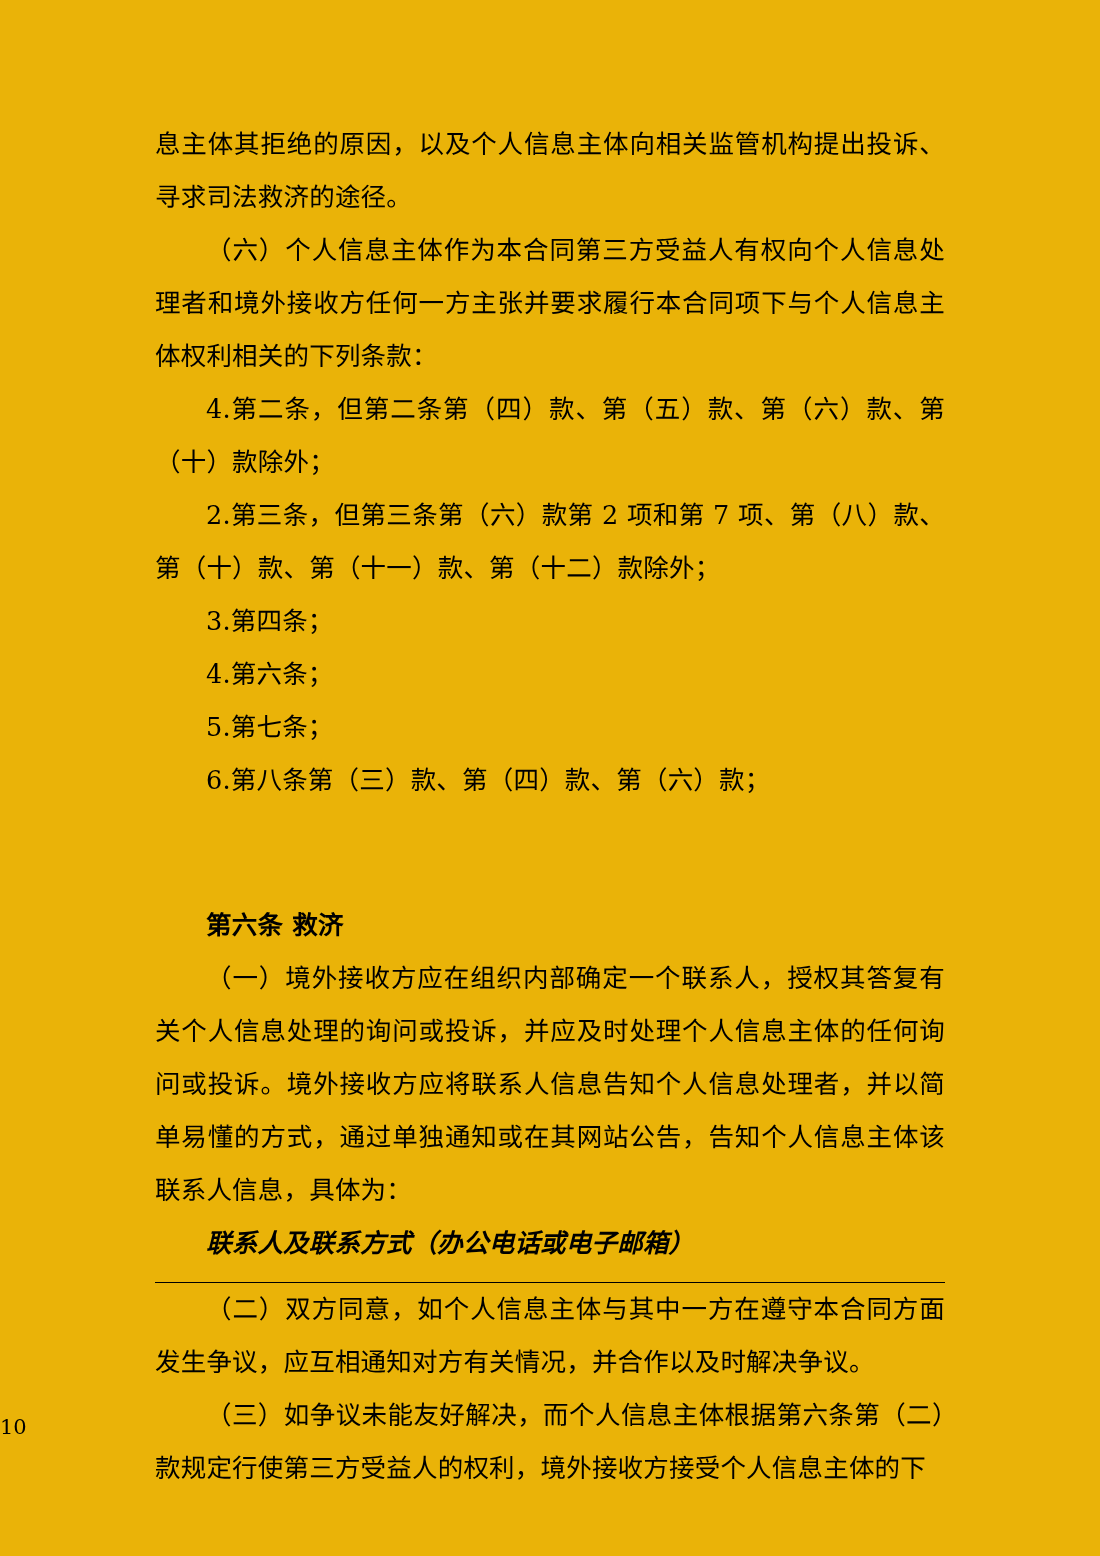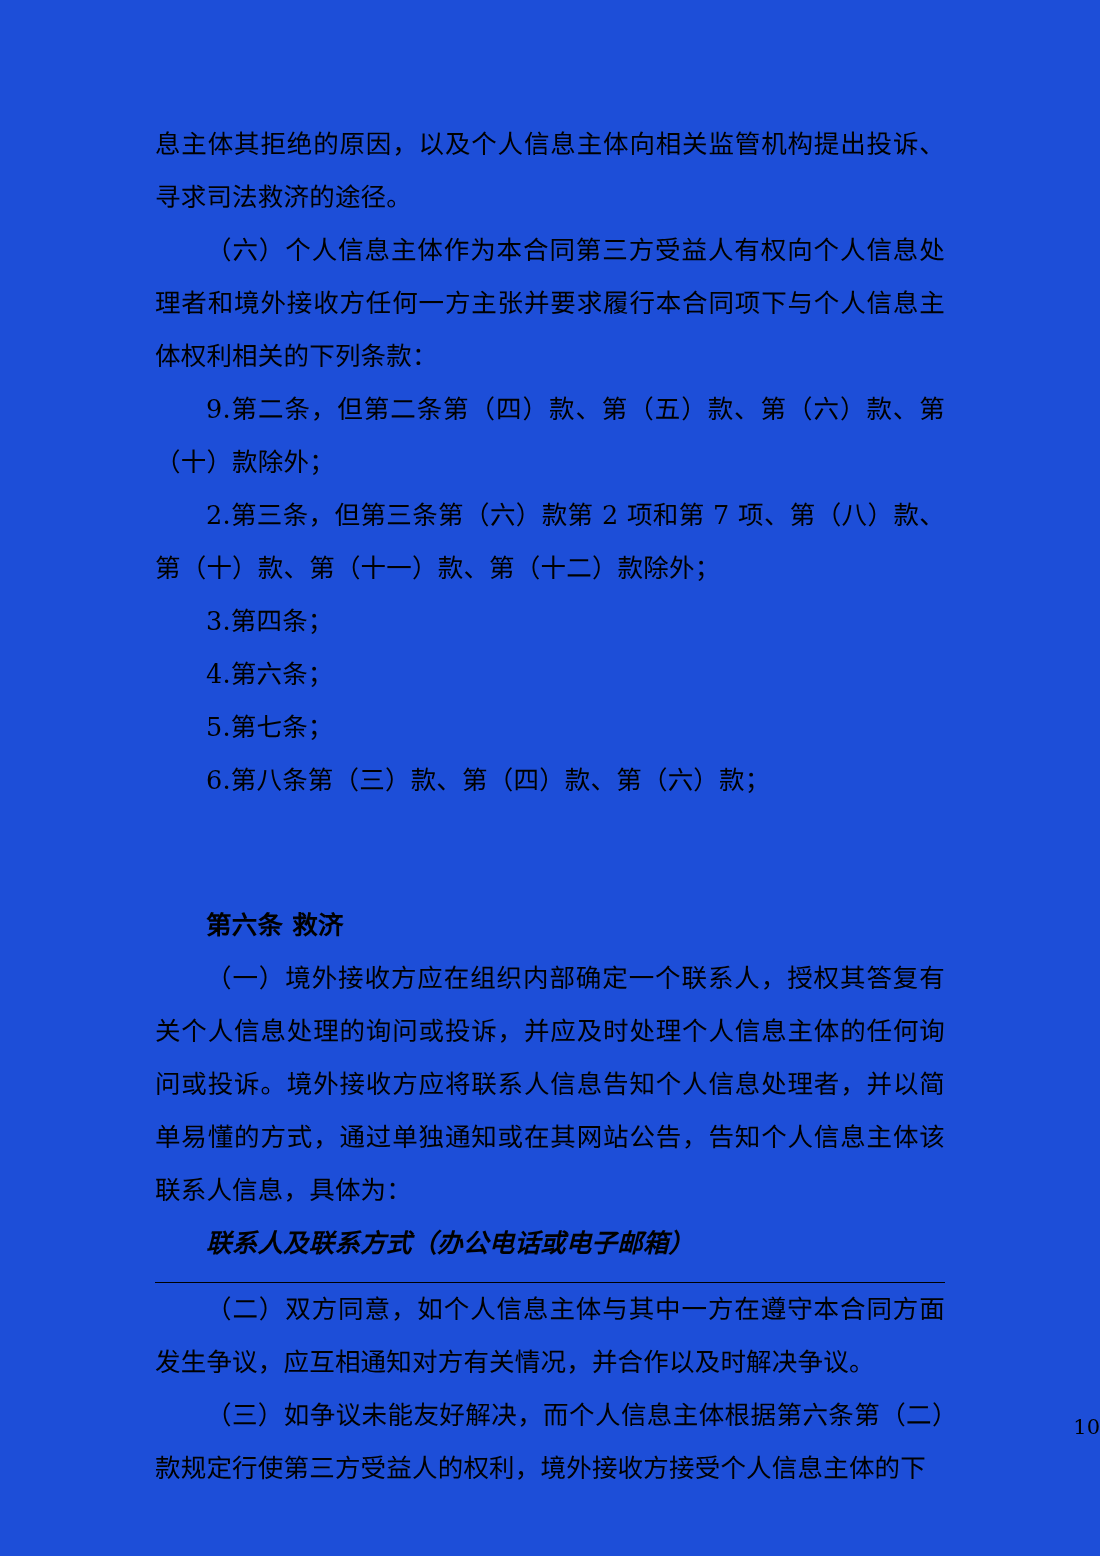--- a/index.html
+++ b/index.html
@@ -13,21 +13,21 @@
     font-family: "DejaVu Serif", "Liberation Serif", serif;
     color: #000000;
     -webkit-font-smoothing: antialiased;
   }
   .page {
     position: relative;
     width: 1100px;
     height: 1556px;
     box-sizing: border-box;
     padding: 118px 155px 0 155px;
-    background: #1d4ed8;
+    background: #eab308;
   }
   .doc-body {
     font-size: 25.5px;
     line-height: 53px;
     letter-spacing: 0.2px;
     text-align: justify;
     text-justify: inter-ideograph;
   }
   p {
     margin: 0;
@@ -53,39 +53,39 @@
   }
   .fill-line .fill-text {
     font-style: italic;
     font-weight: bold;
   }
   .page-number {
     position: absolute;
     left: 0;
     right: 0;
     top: 1415px;
-    text-align: right;
+    text-align: left;
     font-size: 21px;
     font-family: "DejaVu Serif", "Liberation Serif", serif;
   }
   .spacer-block {
     height: 46px;
   }
 </style>
 </head>
 <body>
 
 <div class="page">
   <div class="doc-body">
 
     <p class="plain">息主体其拒绝的原因，以及个人信息主体向相关监管机构提出投诉、寻求司法救济的途径。</p>
 
     <p class="indent">（六）个人信息主体作为本合同第三方受益人有权向个人信息处理者和境外接收方任何一方主张并要求履行本合同项下与个人信息主体权利相关的下列条款：</p>
 
-    <p class="indent">9.第二条，但第二条第（四）款、第（五）款、第（六）款、第（十）款除外；</p>
+    <p class="indent">4.第二条，但第二条第（四）款、第（五）款、第（六）款、第（十）款除外；</p>
 
     <p class="indent">2.第三条，但第三条第（六）款第 2 项和第 7 项、第（八）款、第（十）款、第（十一）款、第（十二）款除外；</p>
 
     <p class="indent">3.第四条；</p>
 
     <p class="indent">4.第六条；</p>
 
     <p class="indent">5.第七条；</p>
 
     <p class="indent">6.第八条第（三）款、第（四）款、第（六）款；</p>

